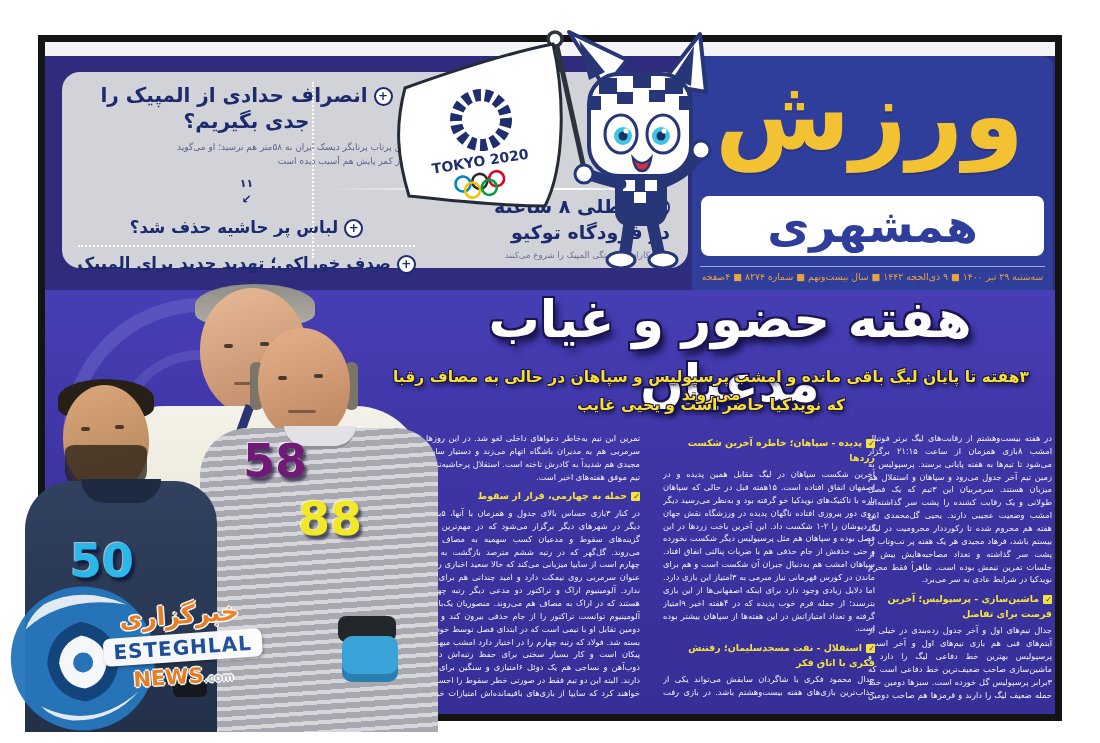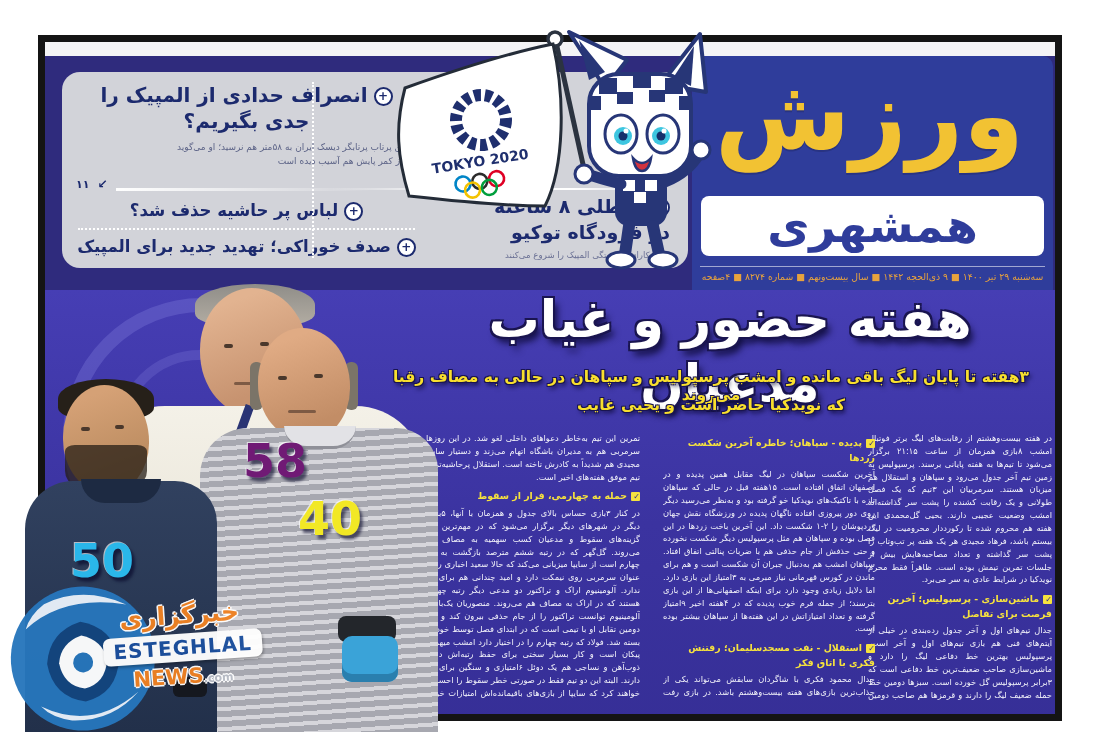--- a/index.html
+++ b/index.html
@@ -16,21 +16,21 @@
   .panel-left{position:absolute;right:253px;left:0;top:0;bottom:0;padding:10px 18px 8px 14px;direction:rtl;}
   .vsep{position:absolute;left:250px;top:10px;bottom:10px;border-left:2px dotted #ffffff;}
   .story-title{color:#1c2a6e;font-weight:bold;text-align:center;line-height:1.3;}
   .t1{font-size:20px;}
   .t2{font-size:16.5px;}
   .plus{display:inline-block;width:15px;height:15px;border:2px solid #1c2a6e;border-radius:50%;
         color:#1c2a6e;font-size:12px;font-weight:bold;line-height:14px;text-align:center;
         vertical-align:middle;margin-left:6px;background:#fff;}
   .plus::before{content:"+";}
   .story-sub{color:#5c6387;font-size:9px;text-align:right;line-height:1.6;margin-top:6px;}
-  .pageline{display:flex;direction:ltr;align-items:flex-end;gap:8px;margin-top:8px;}
+  .pageline{display:flex;direction:ltr;align-items:center;gap:2px;margin-top:8px;flex-direction:column;}
   .pageline .num{color:#1c2a6e;font-weight:bold;font-size:11px;}
   .pageline .arw{color:#1c2a6e;font-size:12px;font-weight:bold;}
   .pageline .fade{flex:1;height:3px;background:linear-gradient(90deg,#ffffff 0%,rgba(255,255,255,0) 85%);}
   .row2{margin-top:9px;}
   .dotline{border-top:2px dotted #ffffff;margin:7px 2px 6px 2px;}
   .panel-mid{position:absolute;left:255px;width:371px;top:0;bottom:0;direction:rtl;}
   .mid-rule{position:absolute;left:14px;right:10px;top:116px;height:2px;
             background:linear-gradient(90deg,rgba(255,255,255,0),#fff 40%,#fff 70%,rgba(255,255,255,0));}
   .mid-title{position:absolute;right:18px;left:10px;top:122px;color:#1c2a6e;font-weight:bold;
              font-size:19px;text-align:right;line-height:1.35;}
@@ -316,21 +316,21 @@
         <div class="eye" style="left:18px;top:42px;"></div>
         <div class="eye" style="left:52px;top:40px;"></div>
       </div>
       <div class="m-beard"></div>
       <div class="m-body"></div>
       <div class="m-collar"></div>
       <div class="m-watch"></div>
     </div>
 
     <div class="pts p58">58</div>
-    <div class="pts p56">40</div>
+    <div class="pts p56">88</div>
     <div class="pts p50">50</div>
   </div>
 
   <div class="watermark">
     <svg class="wm-ball" viewBox="0 0 150 150">
       <circle cx="75" cy="75" r="72" fill="#2776bc"></circle>
       <path d="M20 42 Q60 10 122 24 Q80 2 40 18 Q25 28 20 42Z" fill="#e9f1fa"></path>
       <path d="M30 120 Q80 148 128 112 Q100 140 60 136 Q40 132 30 120Z" fill="#e9f1fa"></path>
       <path d="M75 38 q32 8 36 40 q-4 34 -36 40 q-32 -6 -36 -40 q4 -32 36 -40 Z" fill="#13457e"></path>
       <path d="M75 52 q21 6 24 26 q-3 23 -24 27 q-21 -4 -24 -27 q3 -20 24 -26 Z" fill="#ffffff"></path>

